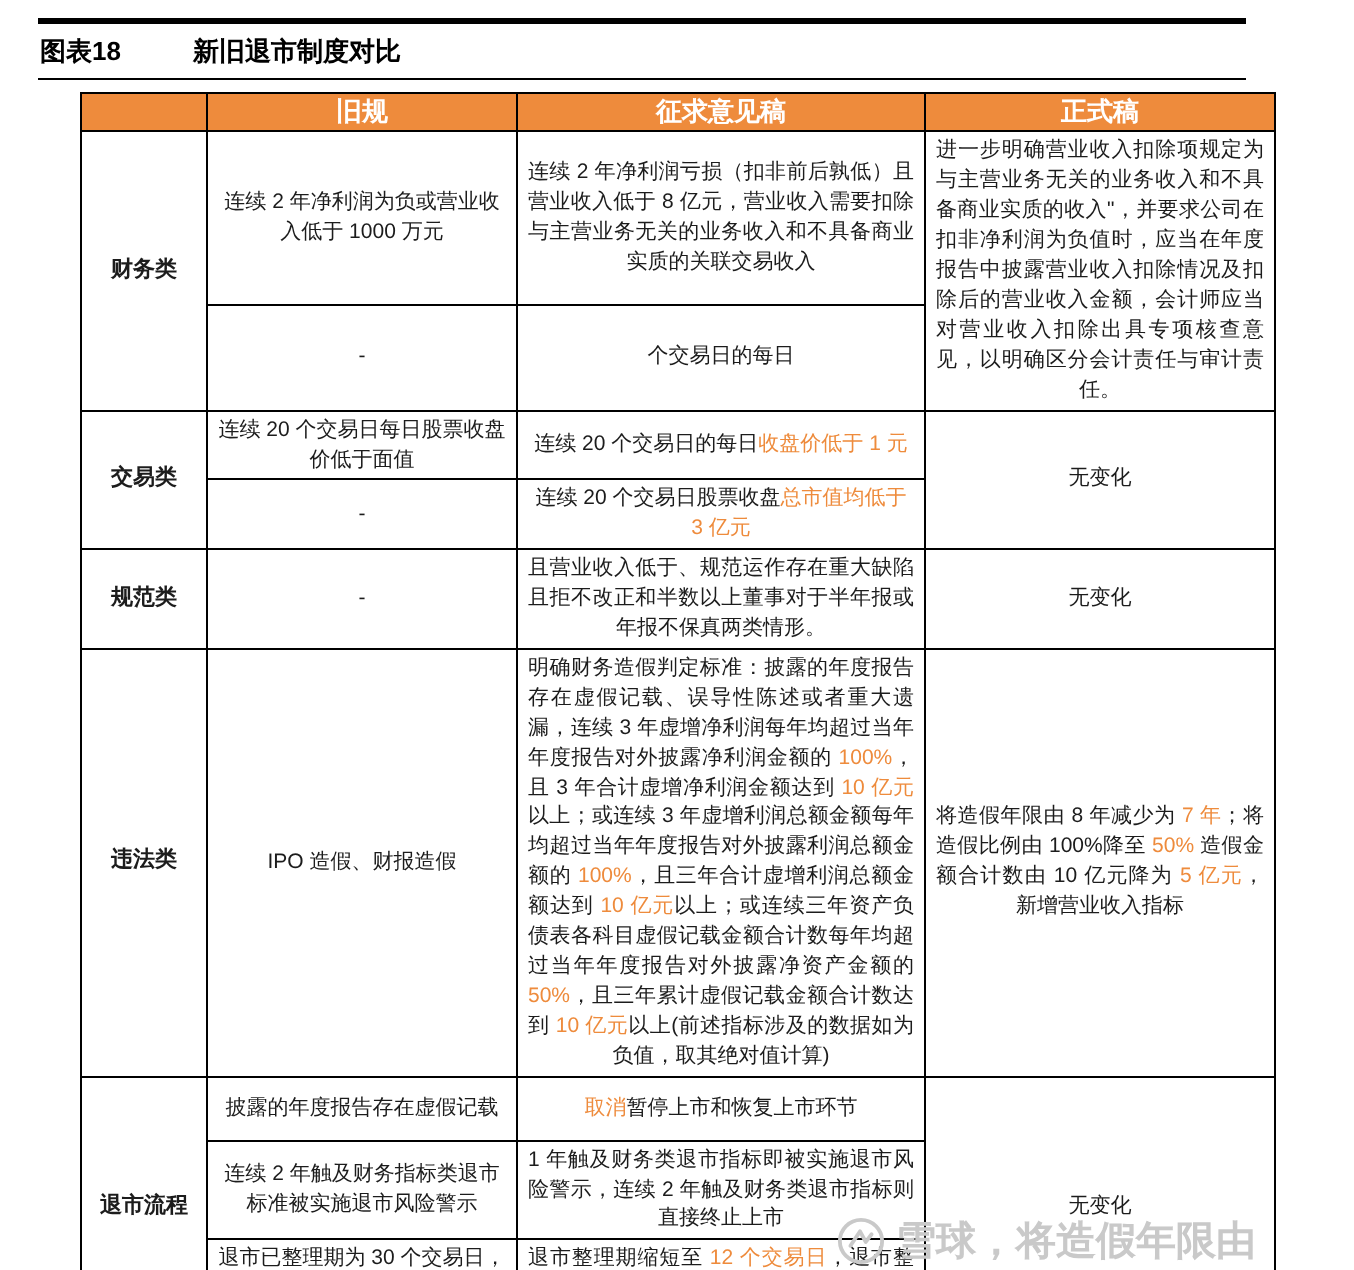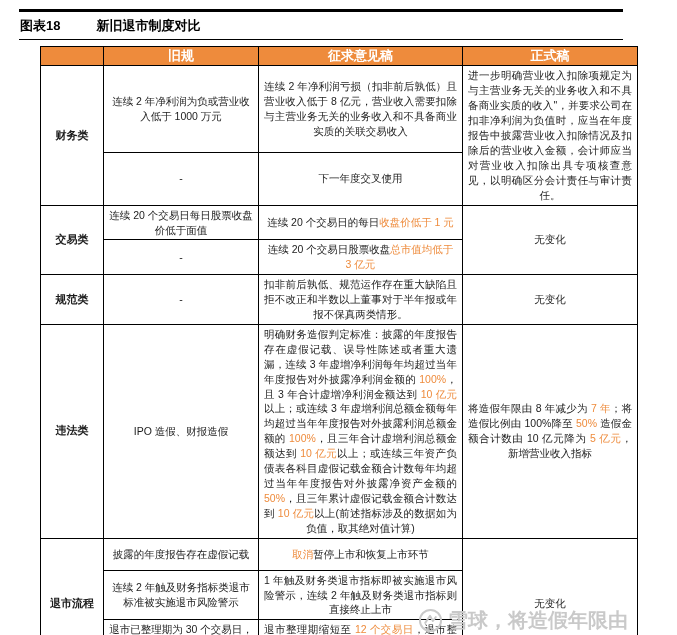--- a/index.html
+++ b/index.html
@@ -63,38 +63,38 @@
     <tbody>
 
       <tr style="height:76px">
         <td class="cat" rowspan="2">财务类</td>
         <td class="c">连续 2 年净利润为负或营业收入低于 1000 万元</td>
         <td class="p">连续 2 年净利润亏损（扣非前后孰低）且营业收入低于 8 亿元，营业收入需要扣除与主营业务无关的业务收入和不具备商业实质的关联交易收入</td>
         <td class="p" rowspan="2">进一步明确营业收入扣除项规定为 与主营业务无关的业务收入和不具备商业实质的收入"，并要求公司在扣非净利润为负值时，应当在年度报告中披露营业收入扣除情况及扣除后的营业收入金额，会计师应当对营业收入扣除出具专项核查意见，以明确区分会计责任与审计责任。</td>
       </tr>
       <tr style="height:46px">
         <td class="c">-</td>
-        <td class="c">下一年度交叉使用</td>
+        <td class="c">个交易日的每日</td>
       </tr>
 
       <tr style="height:32px">
         <td class="cat" rowspan="2">交易类</td>
         <td class="c">连续 20 个交易日每日股票收盘价低于面值</td>
         <td class="c"><span>连续 20 个交易日的每日</span><span class="hl">收盘价低于 1 元</span></td>
         <td class="c" rowspan="2">无变化</td>
       </tr>
       <tr style="height:32px">
         <td class="c">-</td>
         <td class="c"><span>连续 20 个交易日股票收盘</span><span class="hl">总市值均低于 3 亿元</span></td>
       </tr>
 
       <tr style="height:40px">
         <td class="cat">规范类</td>
         <td class="c">-</td>
-        <td class="p">扣非前后孰低、规范运作存在重大缺陷且拒不改正和半数以上董事对于半年报或年报不保真两类情形。</td>
+        <td class="p">且营业收入低于、规范运作存在重大缺陷且拒不改正和半数以上董事对于半年报或年报不保真两类情形。</td>
         <td class="c">无变化</td>
       </tr>
 
       <tr style="height:192px">
         <td class="cat">违法类</td>
         <td class="c">IPO 造假、财报造假</td>
         <td class="p"><span>明确财务造假判定标准：披露的年度报告存在虚假记载、误导性陈述或者重大遗漏，连续 3 年虚增净利润每年均超过当年年度报告对外披露净利润金额的 </span><span class="hl">100%</span><span>，且 3 年合计虚增净利润金额达到 </span><span class="hl">10 亿元</span><span>以上；或连续 3 年虚增利润总额金额每年均超过当年年度报告对外披露利润总额金额的 </span><span class="hl">100%</span><span>，且三年合计虚增利润总额金额达到 </span><span class="hl">10 亿元</span><span>以上；或连续三年资产负债表各科目虚假记载金额合计数每年均超过当年年度报告对外披露净资产金额的 </span><span class="hl">50%</span><span>，且三年累计虚假记载金额合计数达到 </span><span class="hl">10 亿元</span><span>以上(前述指标涉及的数据如为负值，取其绝对值计算)</span></td>
         <td class="p"><span>将造假年限由 8 年减少为 </span><span class="hl">7 年</span><span>；将造假比例由 100%降至 </span><span class="hl">50%</span><span> 造假金额合计数由 10 亿元降为 </span><span class="hl">5 亿元</span><span>，新增营业收入指标</span></td>
       </tr>
 

